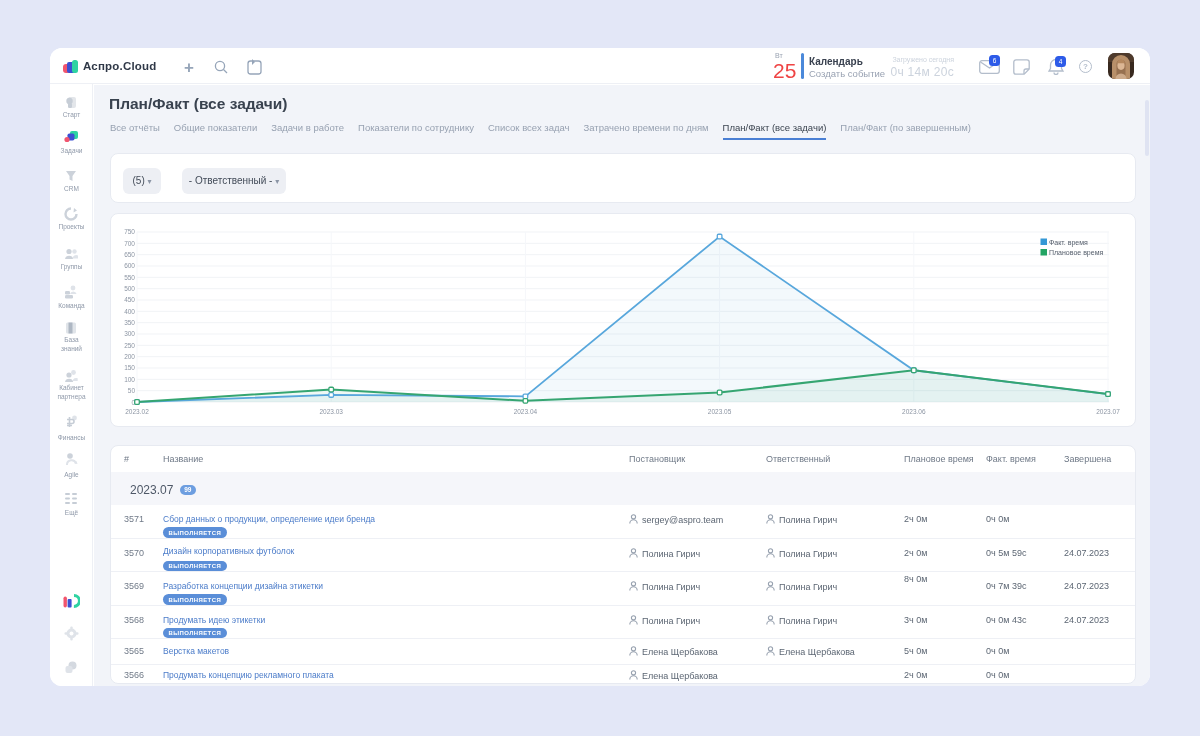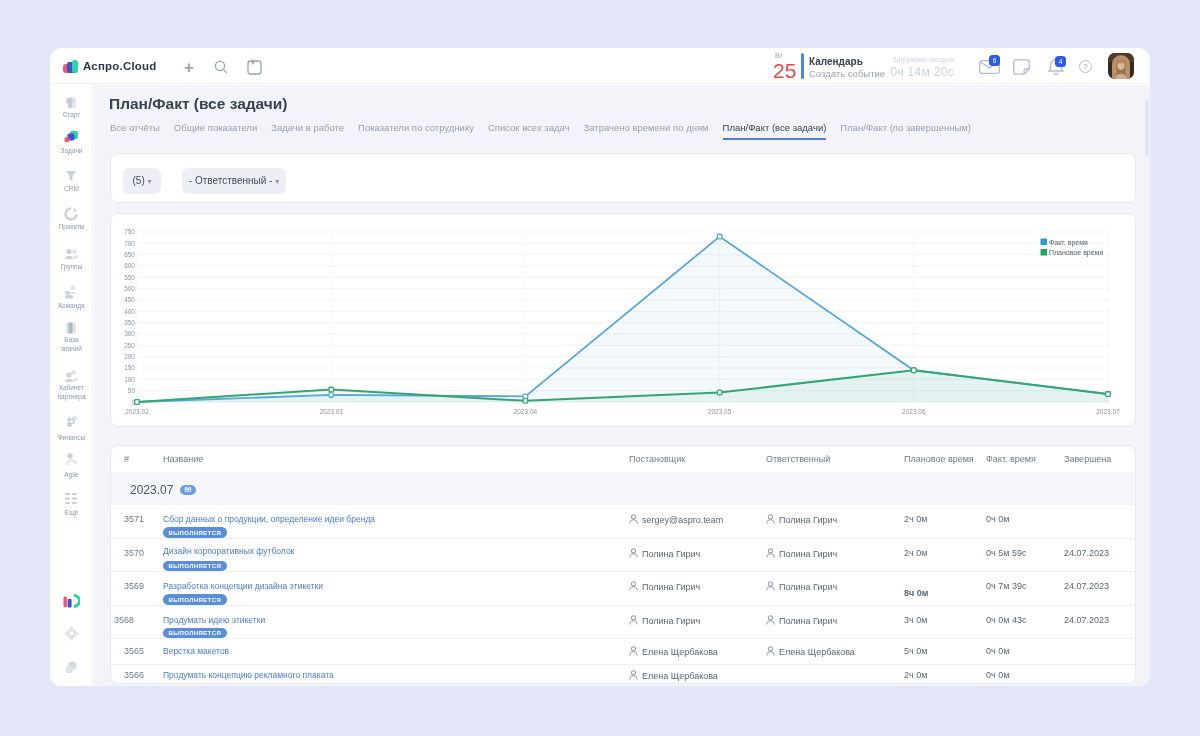--- a/index.html
+++ b/index.html
@@ -327,25 +327,25 @@
       <div class="tlink" style="left:52px;top:135px;">Разработка концепции дизайна этикетки</div>
       <div class="badge" style="left:52px;top:148px;">ВЫПОЛНЯЕТСЯ</div>
       <div class="tval" style="left:518px;top:135px;"><svg class="person" width="9" height="10" viewBox="0 0 9 10">
           <circle cx="4.5" cy="2.8" r="2.1" fill="none" stroke="#97a1af" stroke-width="1.1"></circle>
           <path d="M0.8 9.5 a3.7 3.7 0 0 1 7.4 0" fill="none" stroke="#97a1af" stroke-width="1.1"></path>
         </svg>Полина Гирич</div>
       <div class="tval" style="left:655px;top:135px;"><svg class="person" width="9" height="10" viewBox="0 0 9 10">
           <circle cx="4.5" cy="2.8" r="2.1" fill="none" stroke="#97a1af" stroke-width="1.1"></circle>
           <path d="M0.8 9.5 a3.7 3.7 0 0 1 7.4 0" fill="none" stroke="#97a1af" stroke-width="1.1"></path>
         </svg>Полина Гирич</div>
-      <div class="tval" style="left:793px;top:142px;font-weight:bold;">8ч 0м</div>
+      <div class="tval" style="left:793px;top:128px;">8ч 0м</div>
       <div class="tval" style="left:875px;top:135px;">0ч 7м 39с</div>
       <div class="tval" style="left:953px;top:135px;">24.07.2023</div>
       <div class="rowsep" style="top:158.5px;"></div>
-      <div class="tnum" style="left:3px;top:168.5px;">3568</div>
+      <div class="tnum" style="left:13px;top:168.5px;">3568</div>
       <div class="tlink" style="left:52px;top:168.5px;">Продумать идею этикетки</div>
       <div class="badge" style="left:52px;top:181.5px;">ВЫПОЛНЯЕТСЯ</div>
       <div class="tval" style="left:518px;top:168.5px;"><svg class="person" width="9" height="10" viewBox="0 0 9 10">
           <circle cx="4.5" cy="2.8" r="2.1" fill="none" stroke="#97a1af" stroke-width="1.1"></circle>
           <path d="M0.8 9.5 a3.7 3.7 0 0 1 7.4 0" fill="none" stroke="#97a1af" stroke-width="1.1"></path>
         </svg>Полина Гирич</div>
       <div class="tval" style="left:655px;top:168.5px;"><svg class="person" width="9" height="10" viewBox="0 0 9 10">
           <circle cx="4.5" cy="2.8" r="2.1" fill="none" stroke="#97a1af" stroke-width="1.1"></circle>
           <path d="M0.8 9.5 a3.7 3.7 0 0 1 7.4 0" fill="none" stroke="#97a1af" stroke-width="1.1"></path>
         </svg>Полина Гирич</div>

